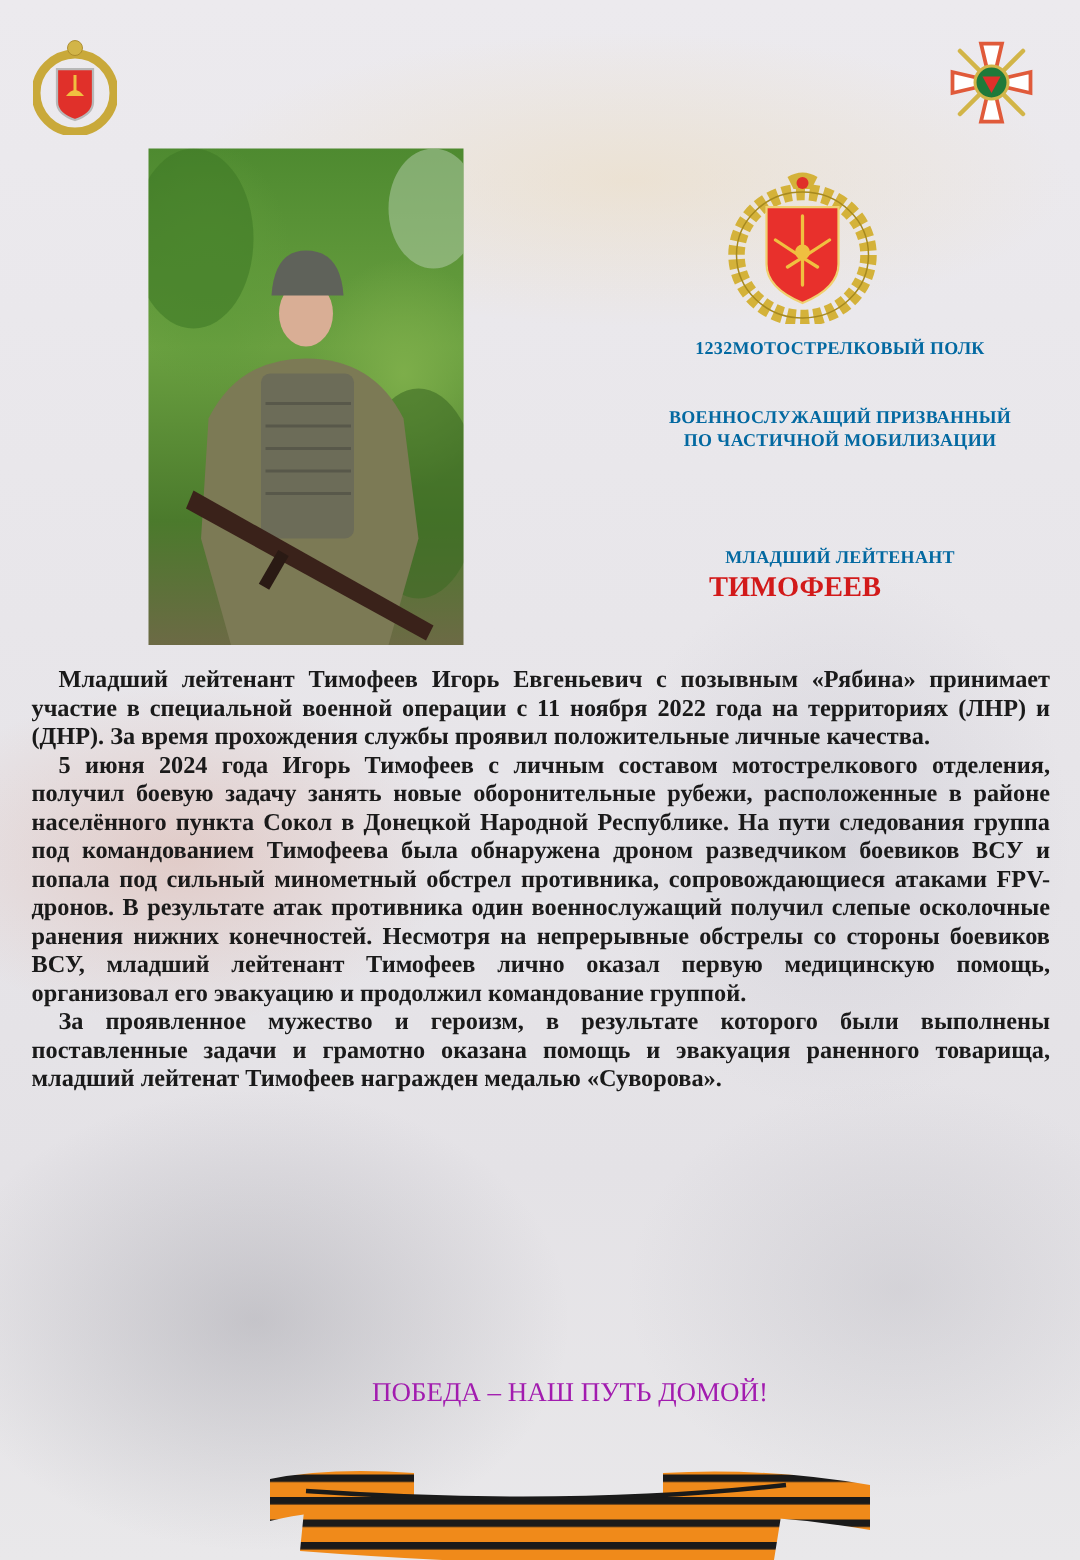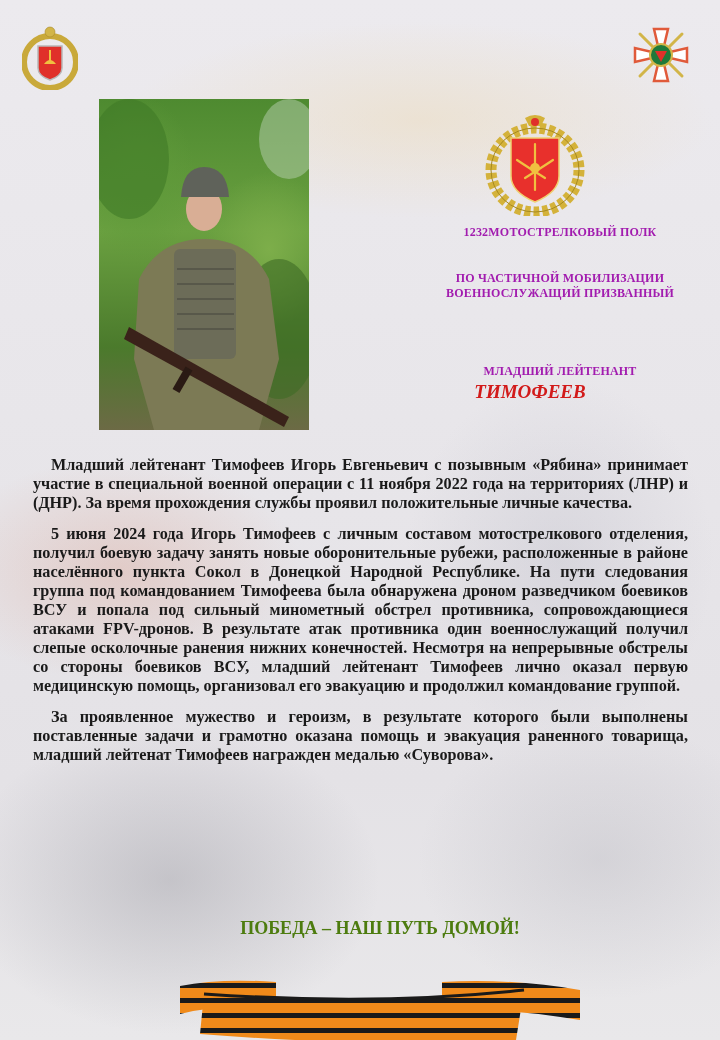--- a/index.html
+++ b/index.html
@@ -26,36 +26,36 @@
       overflow: hidden;
       background:
         radial-gradient(ellipse 80px 120px at 40px 80px, #5f9a3a, rgba(95,154,58,0) 70%),
         radial-gradient(ellipse 90px 110px at 170px 150px, #7dae4a, rgba(125,174,74,0) 70%),
         linear-gradient(180deg, #4e8a30 0%, #6aa040 40%, #4b7a2c 75%, #6c6a45 100%);
     }
     .photo svg { position: absolute; inset: 0; width: 100%; height: 100%; }
 
     .hdr {
       position: absolute; left: 400px; width: 320px; text-align: center;
-      font-weight: bold; font-size: 12px; line-height: 15px; color: #a21caf;
+      font-weight: bold; font-size: 12px; line-height: 15px; color: #0369a1;
       letter-spacing: 0.2px;
     }
     .name {
       position: absolute; left: 380px; width: 300px; text-align: center;
-      font-weight: bold; color: #d21a1a; font-size: 19px; line-height: 24px; font-style: italic;
+      font-weight: bold; color: #d21a1a; font-size: 19px; line-height: 24px;
     }
     .body-text {
       position: absolute; left: 21px; width: 679px; top: 444px;
       font-weight: bold; font-size: 16.2px; line-height: 19px; color: #1a1a1a;
       text-align: justify;
     }
-    .body-text p { margin: 12px; text-indent: 18px; }
+    .body-text p { margin: 0; text-indent: 18px; }
     .slogan {
       position: absolute; left: 180px; width: 400px; top: 918px;
-      text-align: center; font-weight: bold; color: #4d7c0f; font-size: 18px;
+      text-align: center; font-weight: normal; color: #a21caf; font-size: 18px;
     }
     .ribbon { position: absolute; left: 180px; top: 968px; width: 400px; height: 72px; }
     .ribbon svg { width: 100%; height: 100%; display: block; }
   </style>
 </head>
 <body>
 
 <div class="bg"></div>
 
 <div class="emblem" style="left:22px;top:24px;width:56px;height:66px;">
@@ -124,22 +124,22 @@
 
     <path d="M25 240 L30 228 L190 318 L185 328 Z" fill="#3a221a"></path>
     <rect x="80" y="268" width="8" height="26" fill="#2a1a14" transform="rotate(30 84 280)"></rect>
   </svg>
 </div>
 
 <div class="hdr" style="top:225px;">
   <div>1232МОТОСТРЕЛКОВЫЙ  ПОЛК</div>
 </div>
 <div class="hdr" style="top:271px;">
+  <div>ВОЕННОСЛУЖАЩИЙ  ПРИЗВАННЫЙ</div>
   <div>ПО ЧАСТИЧНОЙ  МОБИЛИЗАЦИИ</div>
-  <div>ВОЕННОСЛУЖАЩИЙ  ПРИЗВАННЫЙ</div>
 </div>
 <div class="hdr" style="top:315px;">
 </div>
 <div class="hdr" style="top:364px;">
   <div>МЛАДШИЙ  ЛЕЙТЕНАНТ</div>
 </div>
 
 <div class="name" style="top:380px;">
   <div>ТИМОФЕЕВ</div>
 </div>

